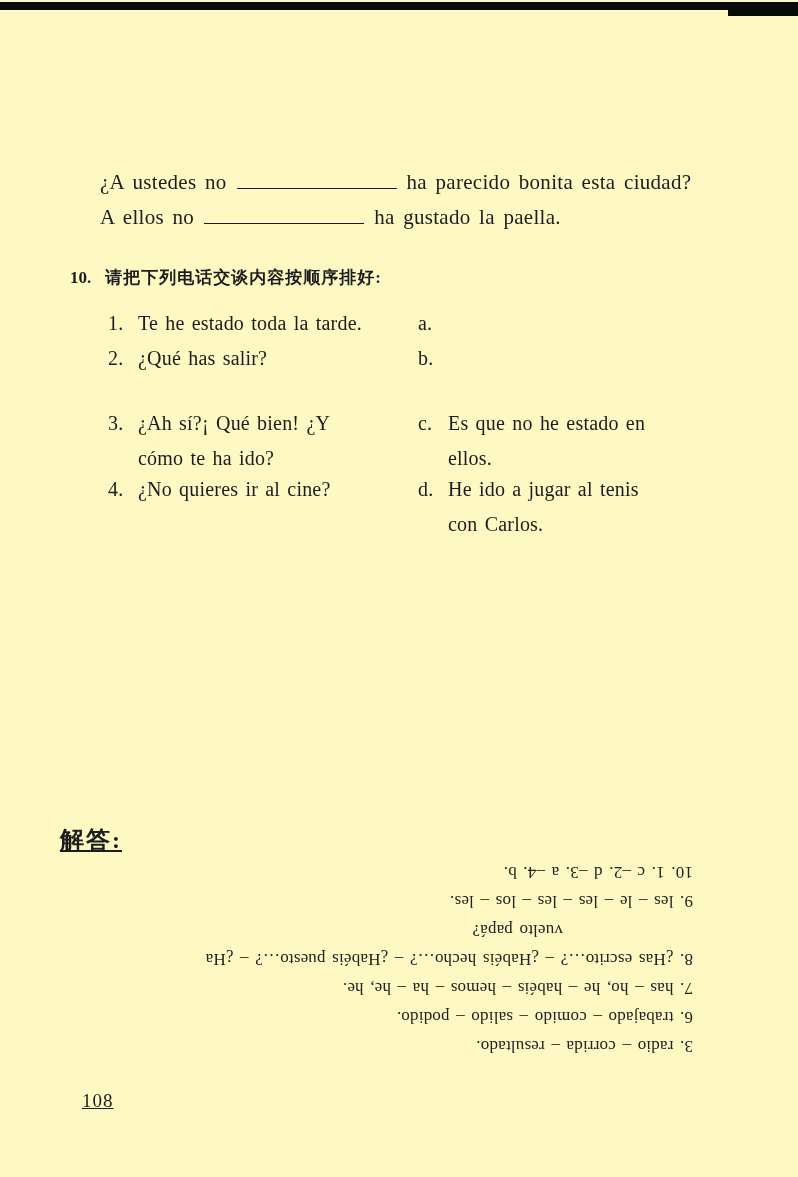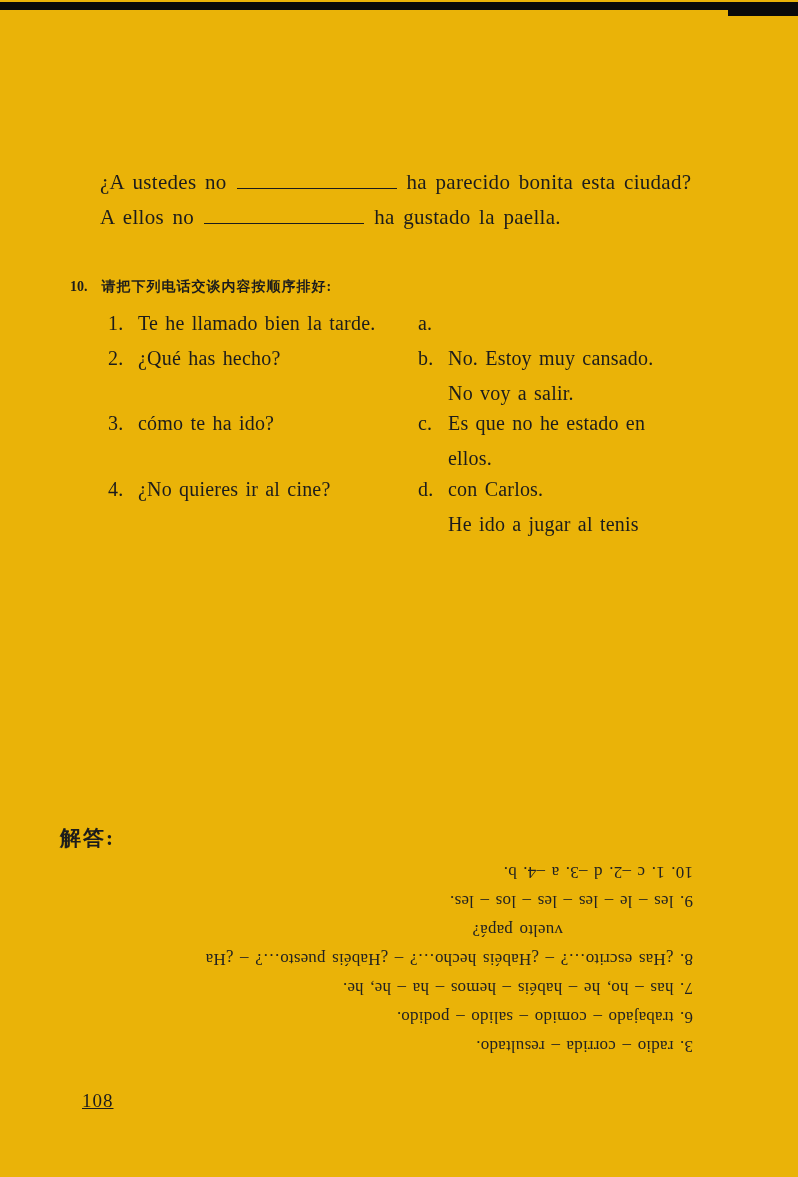--- a/index.html
+++ b/index.html
@@ -5,21 +5,21 @@
   html, body {
     margin: 0;
     padding: 0;
     background: #e8e8e8;
   }
   .page {
     position: relative;
     width: 798px;
     height: 1177px;
     margin: 0 auto;
-    background: #eab308;
+    background: #fef9c3;
     overflow: hidden;
     font-family: "Liberation Serif", "DejaVu Serif", serif;
     color: #1c1c1c;
   }
   
   .scan-band {
     position: absolute;
     top: 2px; left: 0;
     width: 798px; height: 8px;
     background: #0a0a0a;
@@ -44,22 +44,22 @@
     display: inline-block;
     width: 160px;
     height: 1px;
     border-bottom: 1.5px solid #1c1c1c;
     margin: 0 10px;
     vertical-align: baseline;
   }
   
   .ex-header {
     position: absolute;
-    top: 278px; left: 70px;
-    font-size: 14px;
+    top: 266px; left: 70px;
+    font-size: 17px;
     font-weight: bold;
     white-space: nowrap;
   }
   .ex-header .ex-num {
     font-family: "Liberation Serif", "DejaVu Serif", serif;
     margin-right: 14px;
   }
   .ex-header .ex-instr {
     letter-spacing: 1px;
   }
@@ -76,23 +76,24 @@
     flex: 0 0 auto;
     width: 30px;
   }
   .match-item .item-lines {
     white-space: nowrap;
   }
   
   .answers-heading {
     position: absolute;
     top: 824px; left: 60px;
-    font-size: 21px;
+    font-size: 24px;
     font-weight: bold;
     letter-spacing: 2px;
+    text-decoration: underline;
   }
   .answers-rotated {
     position: absolute;
     top: 858px; left: 65px;
     width: 628px;
     transform: rotate(180deg);
     font-size: 17px;
     line-height: 29px;
     letter-spacing: 0.2px;
     word-spacing: 2px;
@@ -126,64 +127,61 @@
     <span>A ellos no</span><span class="blank"></span><span>ha gustado la paella.</span>
   </div>
 
   <div class="ex-header">
     <span class="ex-num">10.</span><span class="ex-instr">请把下列电话交谈内容按顺序排好:</span>
   </div>
 
   <div class="match-item" style="top:306px; left:108px">
     <span class="marker">1.</span>
     <div class="item-lines">
-        <div>Te he llamado bien la tarde.</div>
+        <div>Te he estado toda la tarde.</div>
       </div>
   </div>
   <div class="match-item" style="top:341px; left:108px">
     <span class="marker">2.</span>
     <div class="item-lines">
-        <div>¿Qué has hecho?</div>
+        <div>¿Qué has salir?</div>
       </div>
   </div>
   <div class="match-item" style="top:406px; left:108px">
     <span class="marker">3.</span>
     <div class="item-lines">
+      <div>¿Ah sí?¡ Qué bien! ¿Y</div>
       <div>cómo te ha ido?</div>
     </div>
   </div>
   <div class="match-item" style="top:472px; left:108px">
     <span class="marker">4.</span>
     <div class="item-lines">
         <div>¿No quieres ir al cine?</div>
       </div>
   </div>
 
   <div class="match-item" style="top:306px; left:418px">
     <span class="marker">a.</span>
   </div>
   <div class="match-item" style="top:341px; left:418px">
     <span class="marker">b.</span>
-    <div class="item-lines">
-      <div>No. Estoy muy cansado.</div>
-      <div>No voy a salir.</div>
-    </div>
   </div>
   <div class="match-item" style="top:406px; left:418px">
     <span class="marker">c.</span>
     <div class="item-lines">
       <div>Es que no he estado en</div>
       <div>ellos.</div>
     </div>
   </div>
   <div class="match-item" style="top:472px; left:418px">
     <span class="marker">d.</span>
     <div class="item-lines">
+      <div>He ido a jugar al tenis</div>
       <div>con Carlos.</div>
-      <div>He ido a jugar al tenis</div>
     </div>
   </div>
 
   <div class="answers-heading">解答:</div>
 
   <div class="answers-rotated">
     <div class="ans-line">3. radio – corrida – resultado.</div>
     <div class="ans-line">6. trabajado – comido – salido – podido.</div>
     <div class="ans-line">7. has – ho, he – habéis – hemos – ha – he, he.</div>
     <div class="ans-line">8. ¿Has escrito…? – ¿Habéis hecho…? – ¿Habéis puesto…? – ¿Ha</div>

